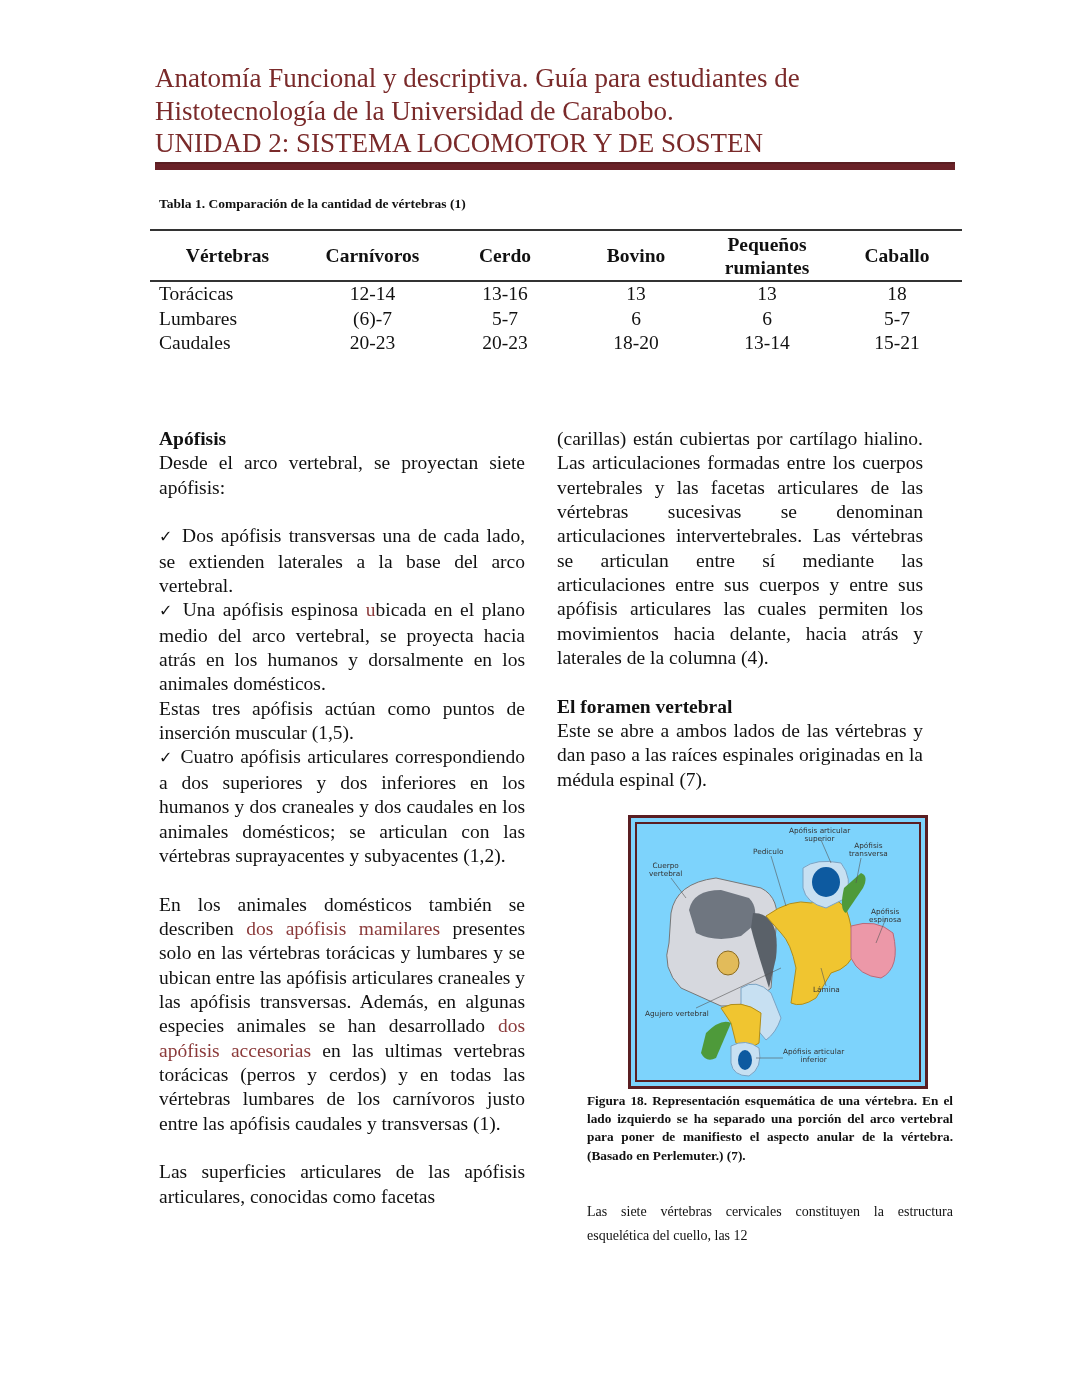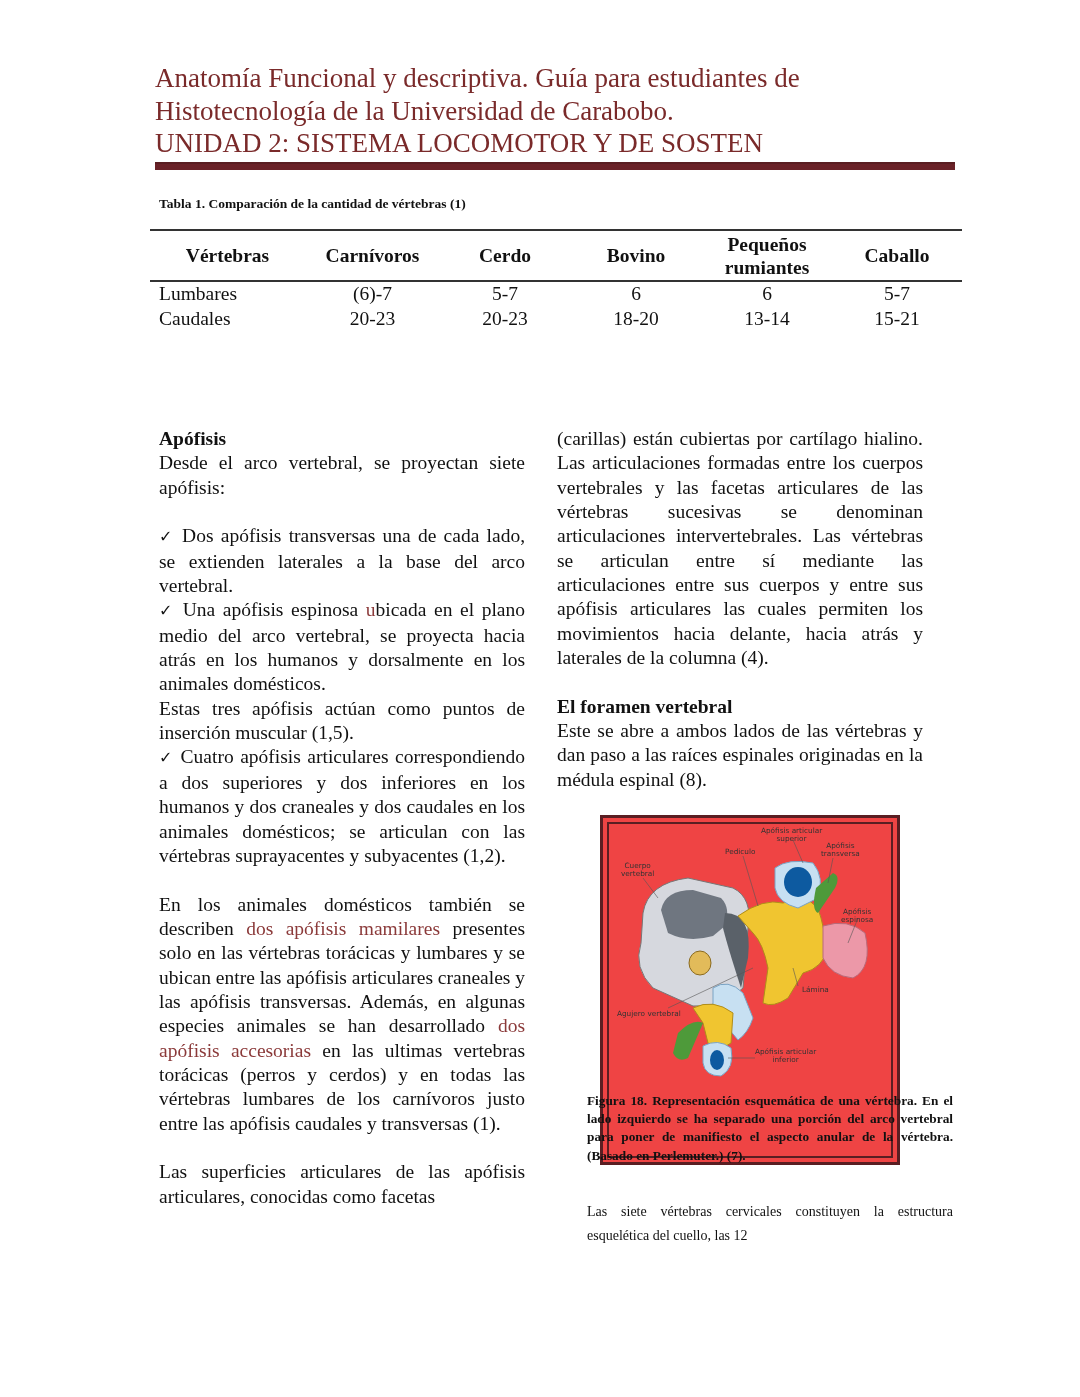--- a/index.html
+++ b/index.html
@@ -19,22 +19,22 @@
 
   .col { position: absolute; font-size: 19.5px; line-height: 24.35px; text-align: justify; }
   .col p { margin: 0; }
   .col .gap { height: 24.35px; }
   .col-left { left: 159px; top: 427px; width: 366px; }
   .col-right { left: 557px; top: 427px; width: 366px; }
   .heading { font-weight: bold; }
   .red { color: #8b3a3a; }
   .check { font-family: "DejaVu Sans", sans-serif; font-size: 16px; }
 
-  .figure { position: absolute; left: 600px; top: 815px; width: 300px; height: 350px;
-            border: 3px solid #5a1e22; box-sizing: border-box; background: #ef4444; }
+  .figure { position: absolute; left: 628px; top: 815px; width: 300px; height: 274px;
+            border: 3px solid #5a1e22; box-sizing: border-box; background: #7dd3fc; }
   .figure-inner { position: absolute; left: 4px; top: 4px; right: 4px; bottom: 4px; border: 2px solid #5a1e22; }
   .figure svg { position: absolute; left: 0; top: 0; }
   .fig-label { position: absolute; font-family: "DejaVu Sans", sans-serif; font-size: 7.3px; line-height: 8px;
                color: #333; text-align: center; white-space: nowrap; }
 
   .figcap { position: absolute; left: 587px; top: 1092px; width: 366px; font-size: 13.3px; line-height: 18.2px;
             font-weight: bold; text-align: justify; }
   .col-right2 { position: absolute; left: 587px; top: 1200px; width: 366px; font-size: 14px; line-height: 24.35px; text-align: justify; }
 </style>
 </head>
@@ -58,20 +58,28 @@
       <th style="width:132px">Bovino</th>
       <th style="width:130px">
         <span>Pequeños</span><br>
         <span>rumiantes</span>
       </th>
       <th>Caballo</th>
     </tr>
   </thead>
   <tbody>
     <tr>
+      <td class="rowlabel">Torácicas</td>
+      <td>12-14</td>
+      <td>13-16</td>
+      <td>13</td>
+      <td>13</td>
+      <td>18</td>
+    </tr>
+    <tr>
       <td class="rowlabel">Lumbares</td>
       <td>(6)-7</td>
       <td>5-7</td>
       <td>6</td>
       <td>6</td>
       <td>5-7</td>
     </tr>
     <tr>
       <td class="rowlabel">Caudales</td>
       <td>20-23</td>
@@ -94,21 +102,21 @@
   <div class="gap"></div>
   <p><span>En los animales domésticos también se describen </span><span class="red">dos apófisis mamilares</span><span> presentes solo en las vértebras torácicas y lumbares y se ubican entre las apófisis articulares craneales y las apófisis transversas. Además, en algunas especies animales se han desarrollado </span><span class="red">dos apófisis accesorias</span><span> en las ultimas vertebras torácicas (perros y cerdos) y en todas las vértebras lumbares de los carnívoros justo entre las apófisis caudales y transversas (1).</span></p>
   <div class="gap"></div>
   <p>Las superficies articulares de las apófisis articulares, conocidas como facetas</p>
 </div>
 
 <div class="col col-right">
   <p>(carillas) están cubiertas por cartílago hialino. Las articulaciones formadas entre los cuerpos vertebrales y las facetas articulares de las vértebras sucesivas se denominan articulaciones intervertebrales. Las vértebras se articulan entre sí mediante las articulaciones entre sus cuerpos y entre sus apófisis articulares las cuales permiten los movimientos hacia delante, hacia atrás y laterales de la columna (4).</p>
   <div class="gap"></div>
   <p class="heading">El foramen vertebral</p>
-  <p>Este se abre a ambos lados de las vértebras y dan paso a las raíces espinales originadas en la médula espinal (8).</p>
+  <p>Este se abre a ambos lados de las vértebras y dan paso a las raíces espinales originadas en la médula espinal (7).</p>
 </div>
 
 <div class="figure">
   <div class="figure-inner"></div>
   <svg width="294" height="268" viewBox="0 0 294 268">
 
     <path d="M40 95 Q45 65 85 60 L130 70 Q150 80 145 110 L140 170 Q120 190 90 188 L50 170 Q30 150 38 125 Z" fill="#d6d8de" stroke="#777" stroke-width="1"></path>
     <path d="M58 92 Q62 72 90 72 L118 80 Q128 90 122 108 L110 118 Q85 125 65 115 Z" fill="#6f7680"></path>
     <path d="M122 95 Q150 95 145 140 L138 170 Q125 130 120 110 Z" fill="#5a6169"></path>
     <ellipse cx="97" cy="145" rx="11" ry="12" fill="#e2bb5a" stroke="#8a6a20" stroke-width="1"></ellipse>
@@ -147,21 +155,21 @@
   </div>
   <div class="fig-label" style="left:122px; top:30px;text-align:right;">Pediculo</div>
   <div class="fig-label" style="left:18px; top:44px;">
     <span>Cuerpo</span><br>
     <span>vertebral</span>
   </div>
   <div class="fig-label" style="left:238px; top:90px;">
     <span>Apófisis</span><br>
     <span>espinosa</span>
   </div>
-  <div class="fig-label" style="left:182px; top:168px;margin-left:17px;">Lámina</div>
+  <div class="fig-label" style="left:182px; top:168px;">Lámina</div>
   <div class="fig-label" style="left:14px; top:192px;">Agujero vertebral</div>
   <div class="fig-label" style="left:152px; top:230px;">
     <span>Apófisis articular</span><br>
     <span>inferior</span>
   </div>
 </div>
 
 <div class="figcap">Figura 18. Representación esquemática de una vértebra. En el lado izquierdo se ha separado una porción del arco vertebral para poner de manifiesto el aspecto anular de la vértebra. (Basado en Perlemuter.) (7).</div>
 <div class="col-right2">Las siete vértebras cervicales constituyen la estructura esquelética del cuello, las 12</div>
 

